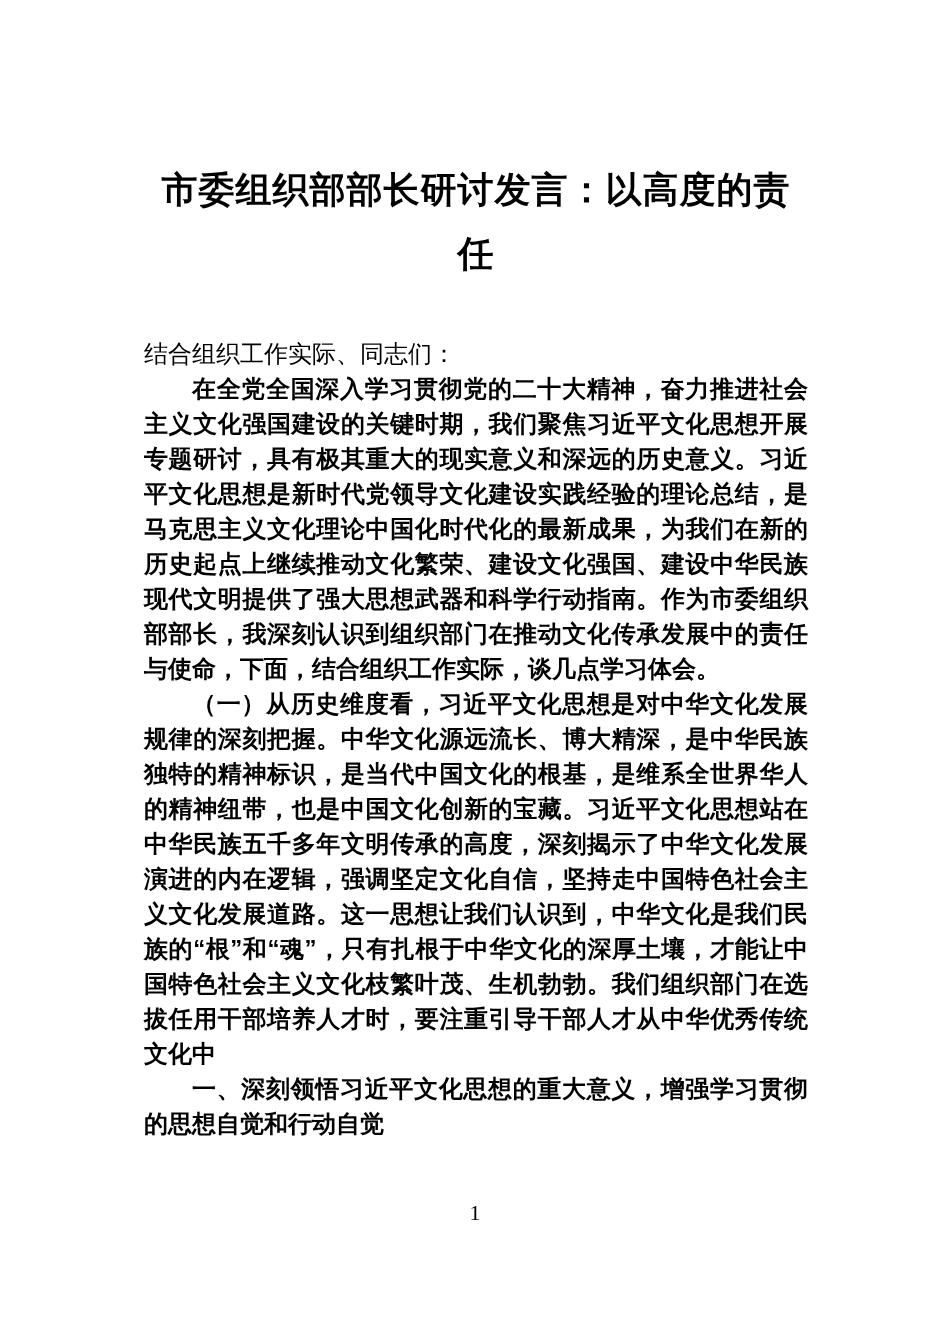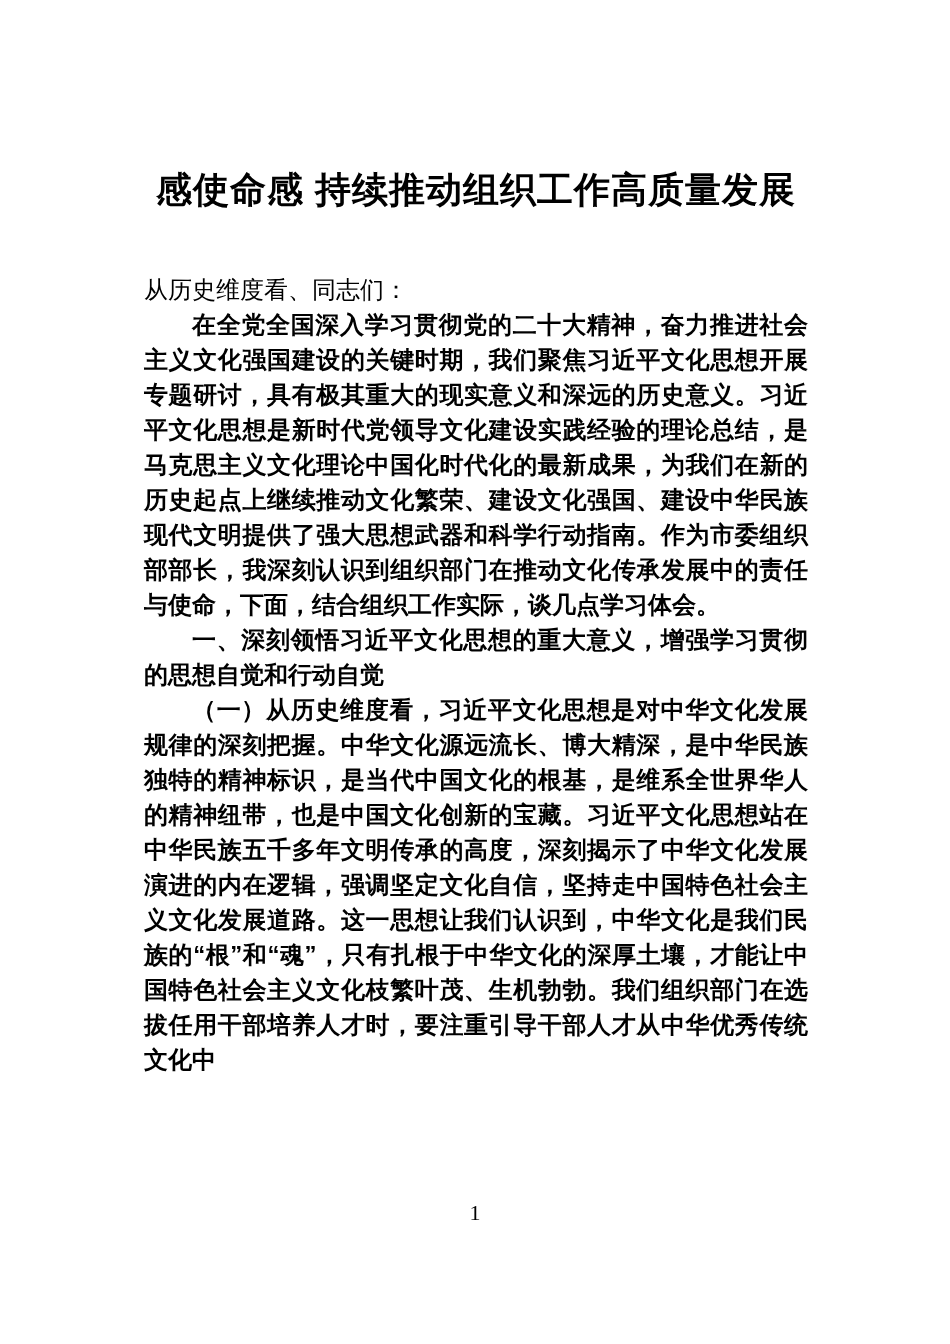--- a/index.html
+++ b/index.html
@@ -44,27 +44,27 @@
     font-family: "Liberation Serif", serif;
     color: #000000;
   }
 </style>
 </head>
 <body>
 
 <div class="page">
 
   <h1 class="doc-title">
-    <span class="title-line">感使命感 持续推动组织工作高质量发展</span>
+    <span class="title-line">市委组织部部长研讨发言：以高度的责任</span>
   </h1>
 
   <div class="doc-body">
-    <p>从历史维度看、同志们：</p>
+    <p>结合组织工作实际、同志们：</p>
     <p class="indent">在全党全国深入学习贯彻党的二十大精神，奋力推进社会主义文化强国建设的关键时期，我们聚焦习近平文化思想开展专题研讨，具有极其重大的现实意义和深远的历史意义。习近平文化思想是新时代党领导文化建设实践经验的理论总结，是马克思主义文化理论中国化时代化的最新成果，为我们在新的历史起点上继续推动文化繁荣、建设文化强国、建设中华民族现代文明提供了强大思想武器和科学行动指南。作为市委组织部部长，我深刻认识到组织部门在推动文化传承发展中的责任与使命，下面，结合组织工作实际，谈几点学习体会。</p>
+    <p class="indent">（一）从历史维度看，习近平文化思想是对中华文化发展规律的深刻把握。中华文化源远流长、博大精深，是中华民族独特的精神标识，是当代中国文化的根基，是维系全世界华人的精神纽带，也是中国文化创新的宝藏。习近平文化思想站在中华民族五千多年文明传承的高度，深刻揭示了中华文化发展演进的内在逻辑，强调坚定文化自信，坚持走中国特色社会主义文化发展道路。这一思想让我们认识到，中华文化是我们民族的“根”和“魂”，只有扎根于中华文化的深厚土壤，才能让中国特色社会主义文化枝繁叶茂、生机勃勃。我们组织部门在选拔任用干部培养人才时，要注重引导干部人才从中华优秀传统文化中</p>
     <p class="indent">一、深刻领悟习近平文化思想的重大意义，增强学习贯彻的思想自觉和行动自觉</p>
-    <p class="indent">（一）从历史维度看，习近平文化思想是对中华文化发展规律的深刻把握。中华文化源远流长、博大精深，是中华民族独特的精神标识，是当代中国文化的根基，是维系全世界华人的精神纽带，也是中国文化创新的宝藏。习近平文化思想站在中华民族五千多年文明传承的高度，深刻揭示了中华文化发展演进的内在逻辑，强调坚定文化自信，坚持走中国特色社会主义文化发展道路。这一思想让我们认识到，中华文化是我们民族的“根”和“魂”，只有扎根于中华文化的深厚土壤，才能让中国特色社会主义文化枝繁叶茂、生机勃勃。我们组织部门在选拔任用干部培养人才时，要注重引导干部人才从中华优秀传统文化中</p>
   </div>
 
   <div class="page-footer">
     <span>1</span>
   </div>
 
 </div>
 
 </body></html>

